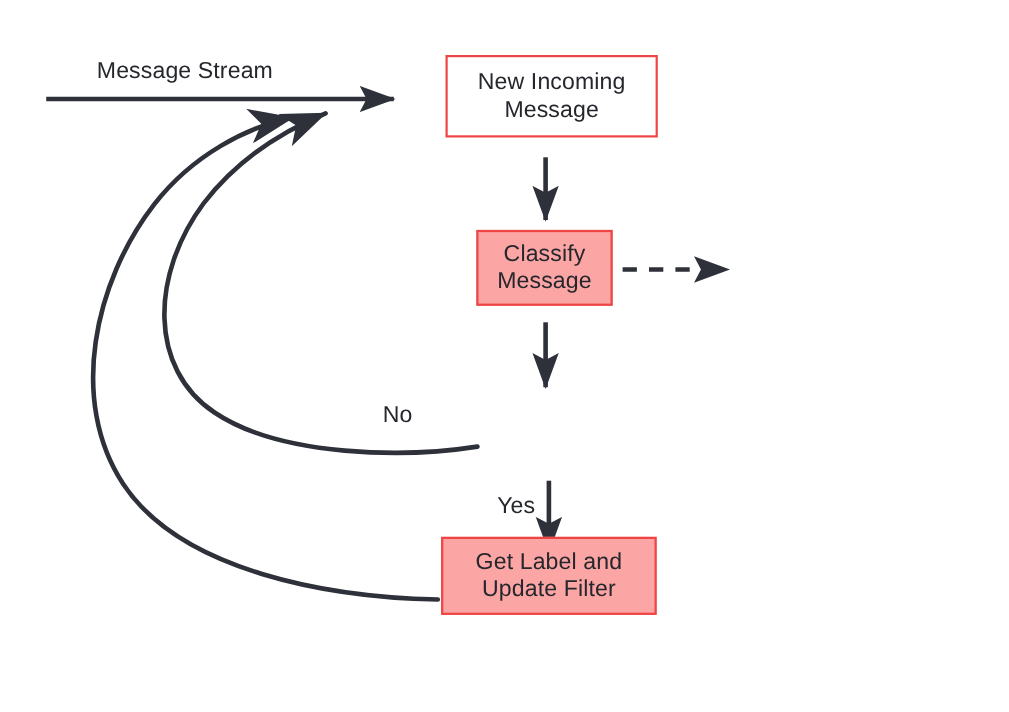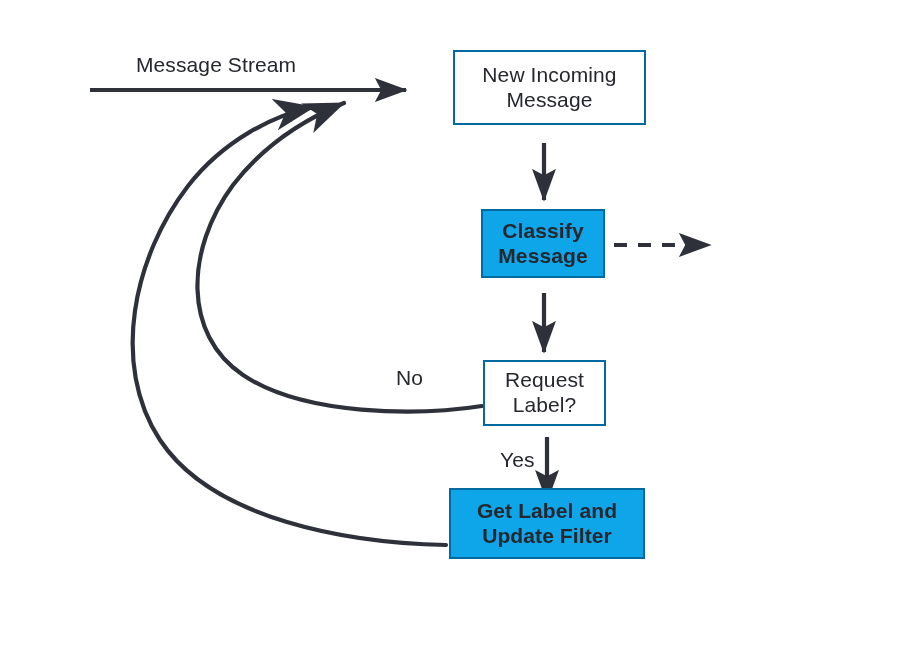--- a/index.html
+++ b/index.html
@@ -9,50 +9,48 @@
   }
   body {
     font-family: "Liberation Sans", sans-serif;
   }
   #canvas {
     position: relative;
     width: 754px;
     height: 647px;
     background: #ffffff;
     overflow: hidden;
-    margin-left: 48px;
   }
   #flow-svg {
     position: absolute;
     left: 0;
     top: 0;
     width: 917px;
     height: 647px;
   }
   .node-box {
     position: absolute;
     box-sizing: border-box;
-    border: 2px solid #0369a1;
+    border: 2px solid #ef4444;
     display: flex;
     align-items: center;
     justify-content: center;
     text-align: center;
     font-family: "Liberation Sans", sans-serif;
     font-size: 21px;
     line-height: 1.18;
     color: #25272c;
     white-space: pre-line;
     letter-spacing: 0.1px;
   }
   .node-box.plain {
     background: #ffffff;
   }
   .node-box.shaded {
-    background: #0ea5e9;
-    font-weight: bold;
+    background: #fca5a5;
   }
   .edge-label {
     position: absolute;
     font-family: "Liberation Sans", sans-serif;
     font-size: 21px;
     color: #25272c;
     white-space: nowrap;
     letter-spacing: 0.1px;
   }
 </style>
@@ -115,19 +113,17 @@
 
   <div class="edge-label" style="left:452px; top:448px;">Yes</div>
 
   <div class="node-box plain" style="left:405px; top:50px; width:193px; height:75px;">New Incoming
 Message</div>
 
   <div class="node-box shaded" style="left:433px; top:209px; width:124px; height:69px;">Classify
 Message</div>
 
 
-  <div class="node-box plain" style="left:435px; top:360px; width:123px; height:66px;">Request
-Label?</div>
 
   <div class="node-box shaded" style="left:401px; top:488px; width:196px; height:71px;">Get Label and
 Update Filter</div>
 
 </div>
 
 </body></html>

